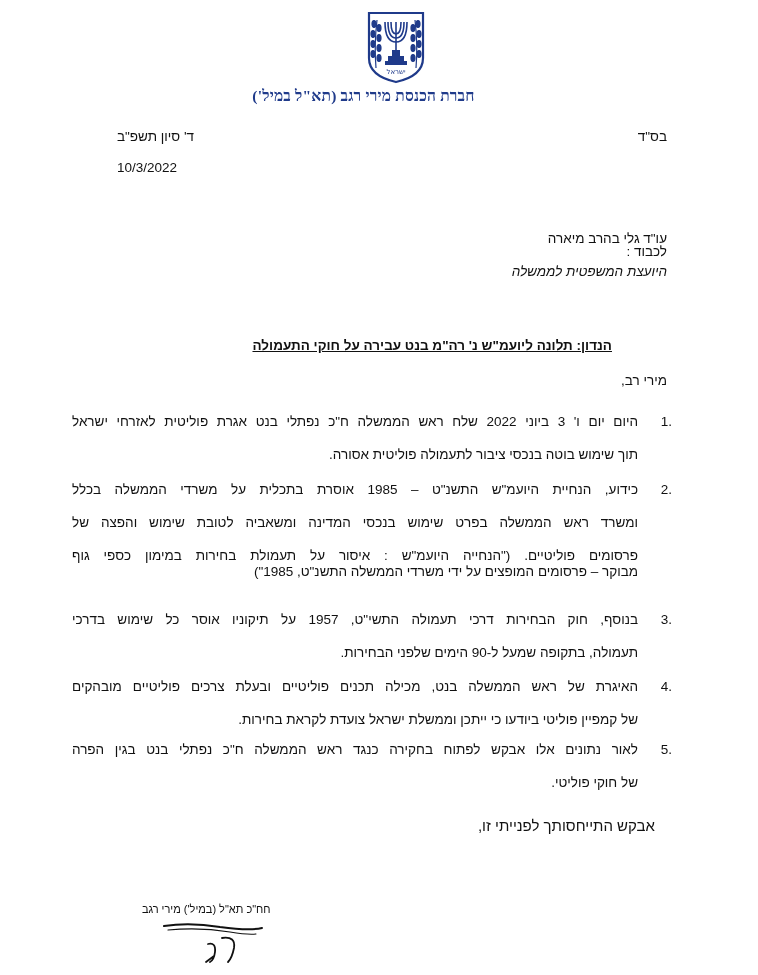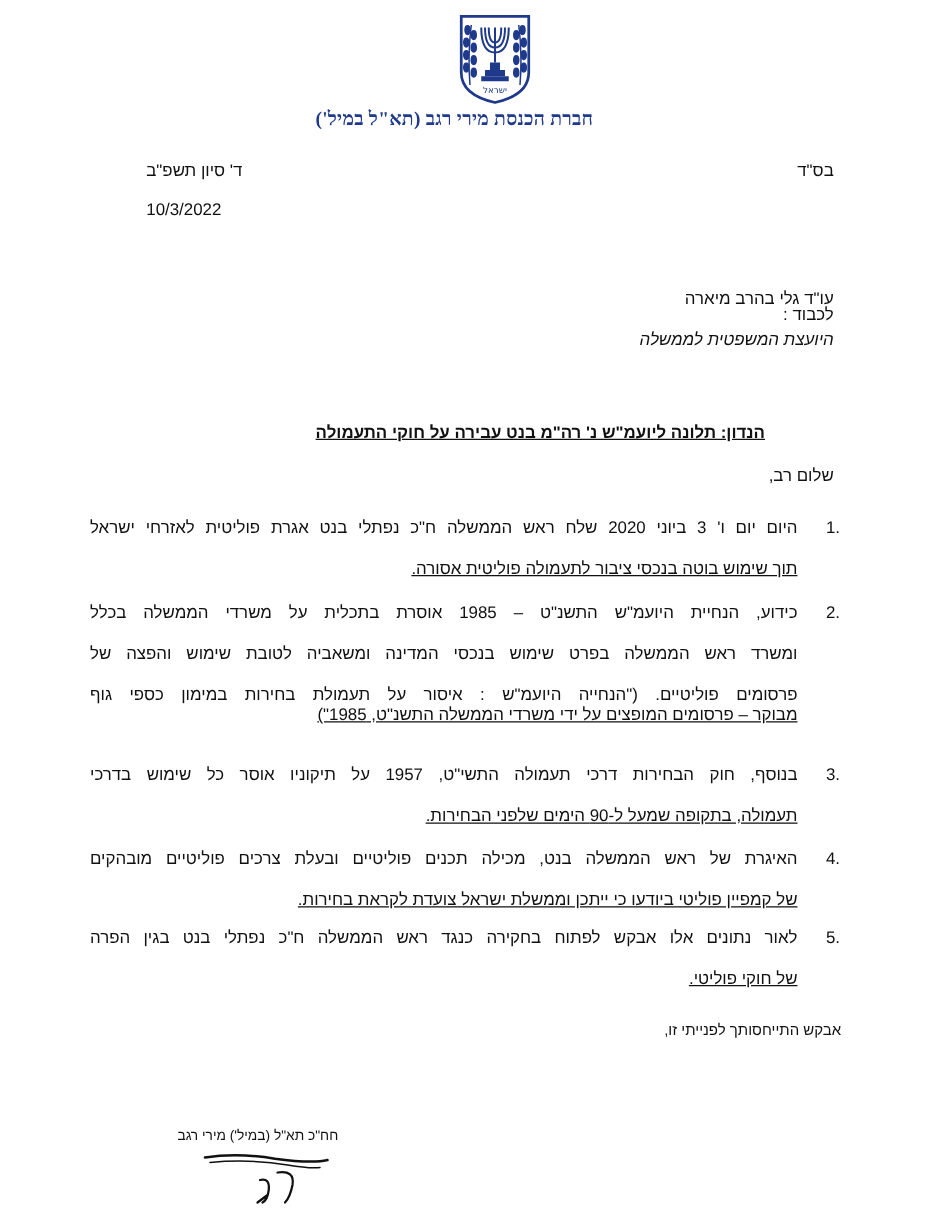--- a/index.html
+++ b/index.html
@@ -125,33 +125,32 @@
     .item .line {
       position: absolute;
       right: 34px;
       width: 566px;
       text-align: justify;
       text-align-last: justify;
       white-space: nowrap;
     }
     .item .line.last {
       text-align-last: right;
-      text-decoration: underline;
     }
     .item .line.l0 { top: 0; }
     .item .line.l1 { top: 33px; }
     .item .line.l2 { top: 66px; }
     .item .line.l3 { top: 82px; }
 
     .closing {
       position: absolute;
-      right: 54px;
+      right: 72px;
       top: 817px;
       direction: rtl;
-      font-size: 12px;
+      font-size: 15px;
       font-family: "Liberation Sans", sans-serif;
     }
     
     .sig-name {
       position: absolute;
       left: 142px;
       top: 903px;
       direction: rtl;
       font-size: 11px;
       font-family: "Liberation Sans", sans-serif;
@@ -209,25 +208,25 @@
 
   <div class="bsd">בס"ד</div>
   <div class="hebdate">ד' סיון תשפ"ב</div>
   <div class="gregdate">10/3/2022</div>
 
   <div class="addr l1">לכבוד :</div>
   <div class="addr l2">עו"ד גלי בהרב מיארה</div>
   <div class="addr l3">היועצת המשפטית לממשלה</div>
 
   <div class="subject">הנדון: תלונה ליועמ"ש נ' רה"מ בנט עבירה על חוקי התעמולה</div>
-  <div class="greeting">שלום רב,</div>
+  <div class="greeting">מירי רב,</div>
 
   <div class="item" style="top:414px;">
     <div class="num">1.</div>
-    <div class="line l0">היום יום ו' 3 ביוני 2020 שלח ראש הממשלה ח"כ נפתלי בנט אגרת פוליטית לאזרחי ישראל</div>
+    <div class="line l0">היום יום ו' 3 ביוני 2022 שלח ראש הממשלה ח"כ נפתלי בנט אגרת פוליטית לאזרחי ישראל</div>
     <div class="line l1 last">תוך שימוש בוטה בנכסי ציבור לתעמולה פוליטית אסורה.</div>
   </div>
 
   <div class="item" style="top:482px;">
     <div class="num">2.</div>
     <div class="line l0">כידוע, הנחיית היועמ"ש התשנ"ט – 1985 אוסרת בתכלית על משרדי הממשלה בכלל</div>
     <div class="line l1">ומשרד ראש הממשלה בפרט שימוש בנכסי המדינה ומשאביה לטובת שימוש והפצה של</div>
     <div class="line l2">פרסומים פוליטיים. ("הנחייה היועמ"ש : איסור על תעמולת בחירות במימון כספי גוף</div>
     <div class="line l3 last">מבוקר – פרסומים המופצים על ידי משרדי הממשלה התשנ"ט, 1985")</div>
   </div>

